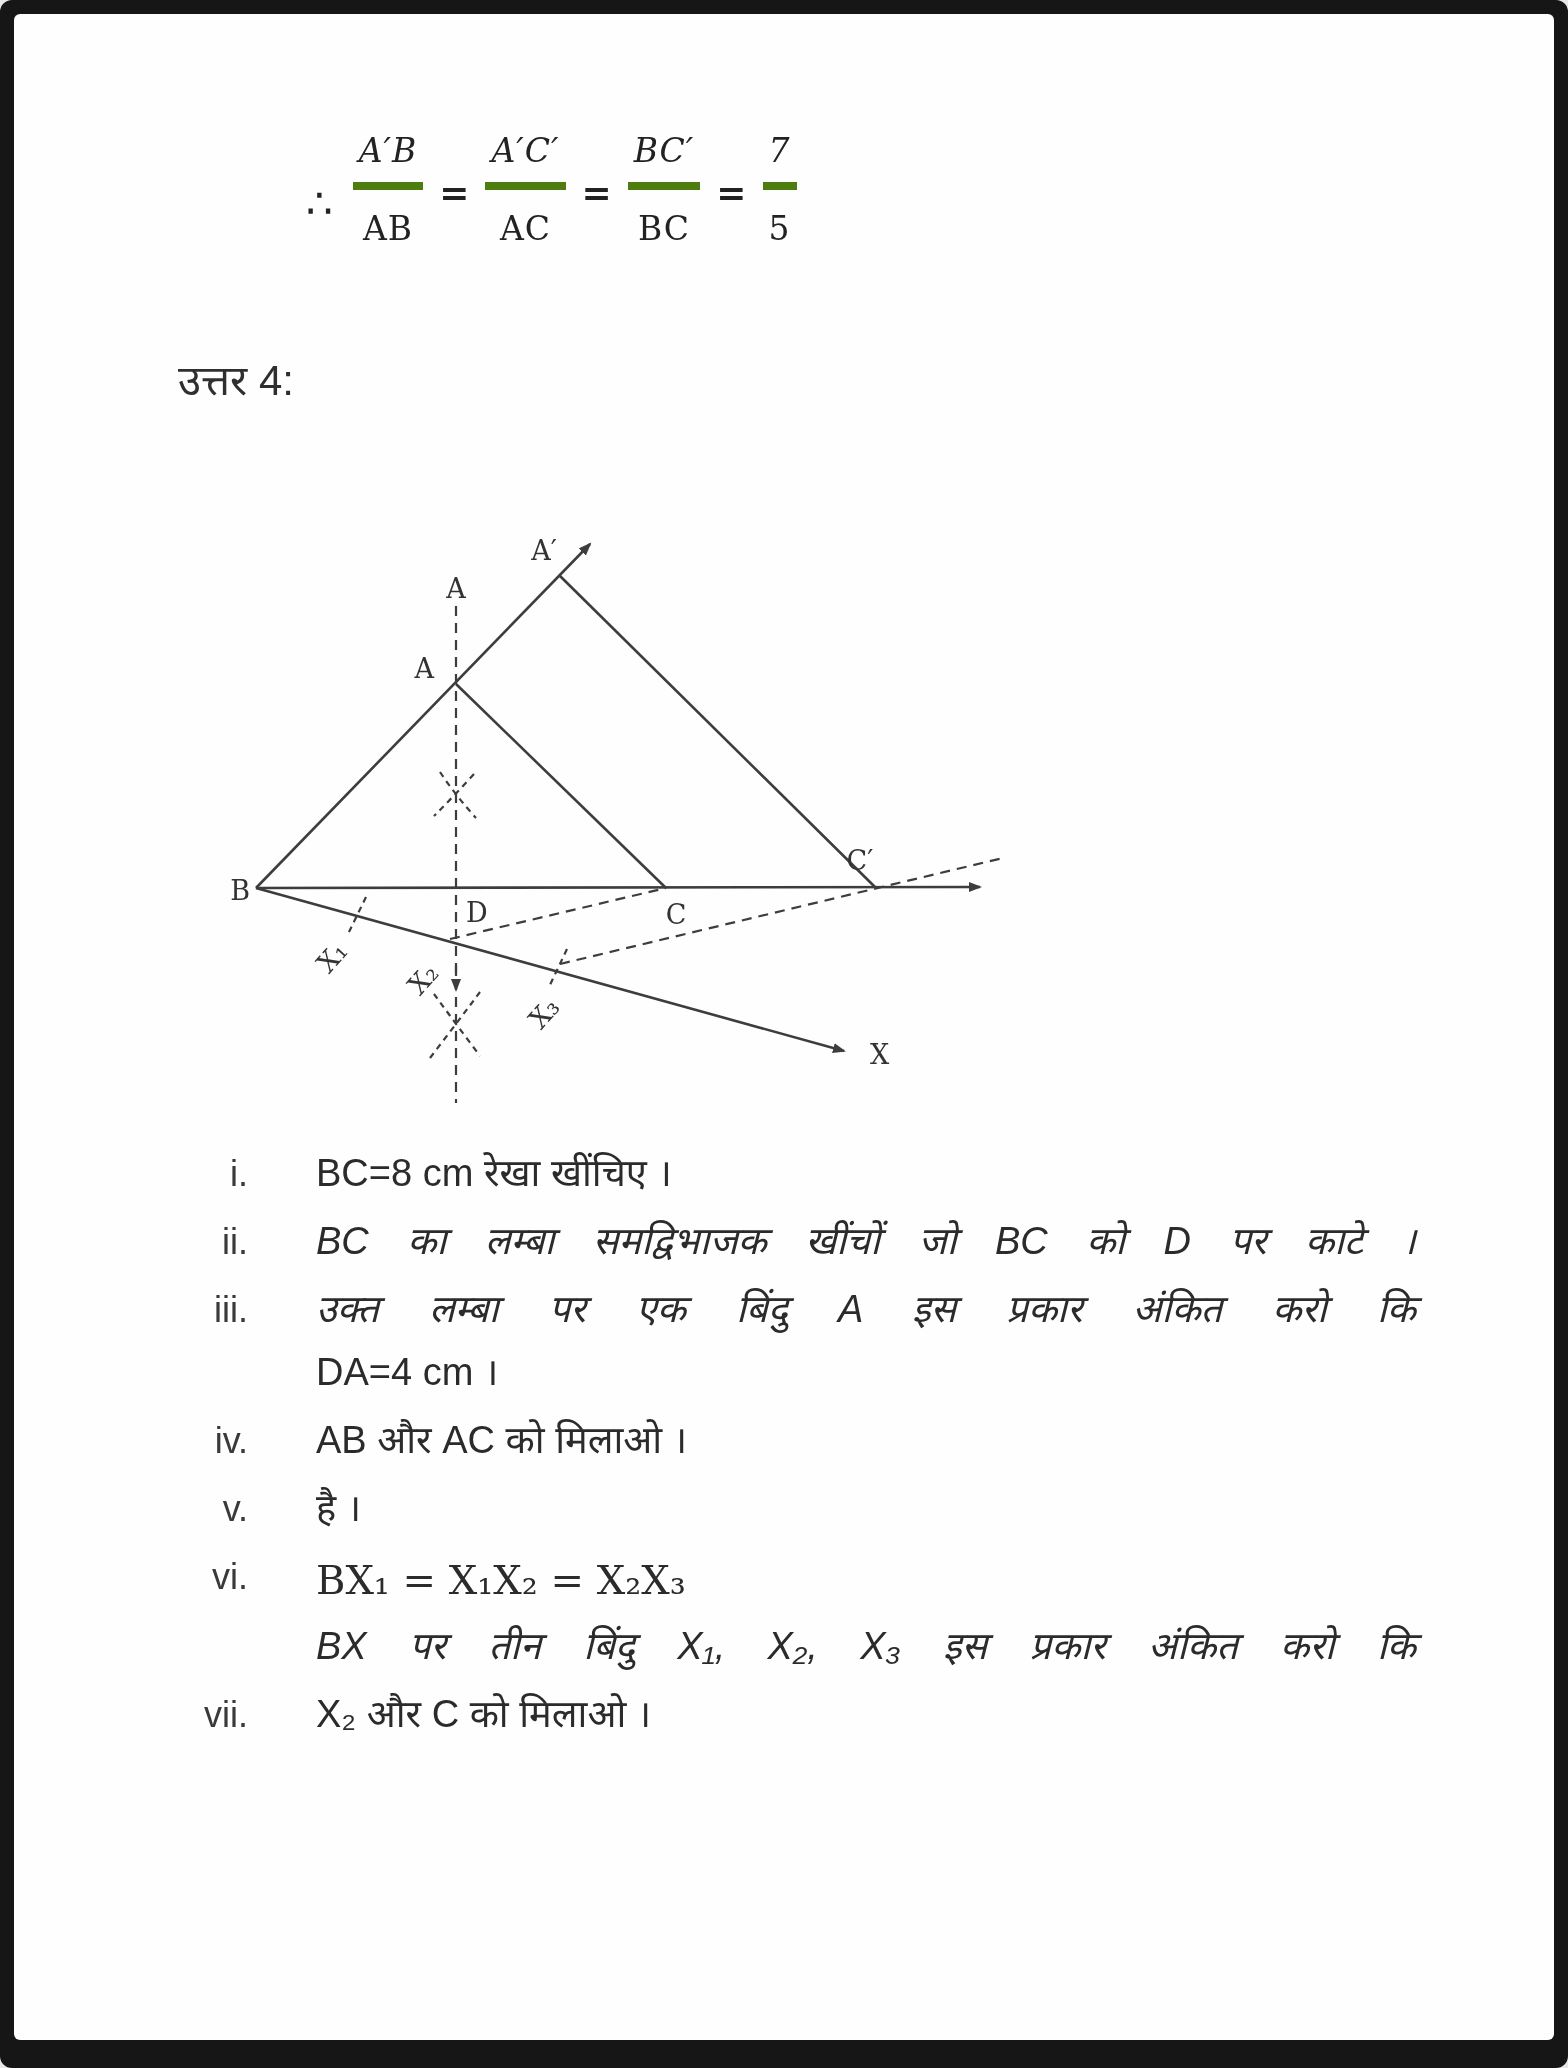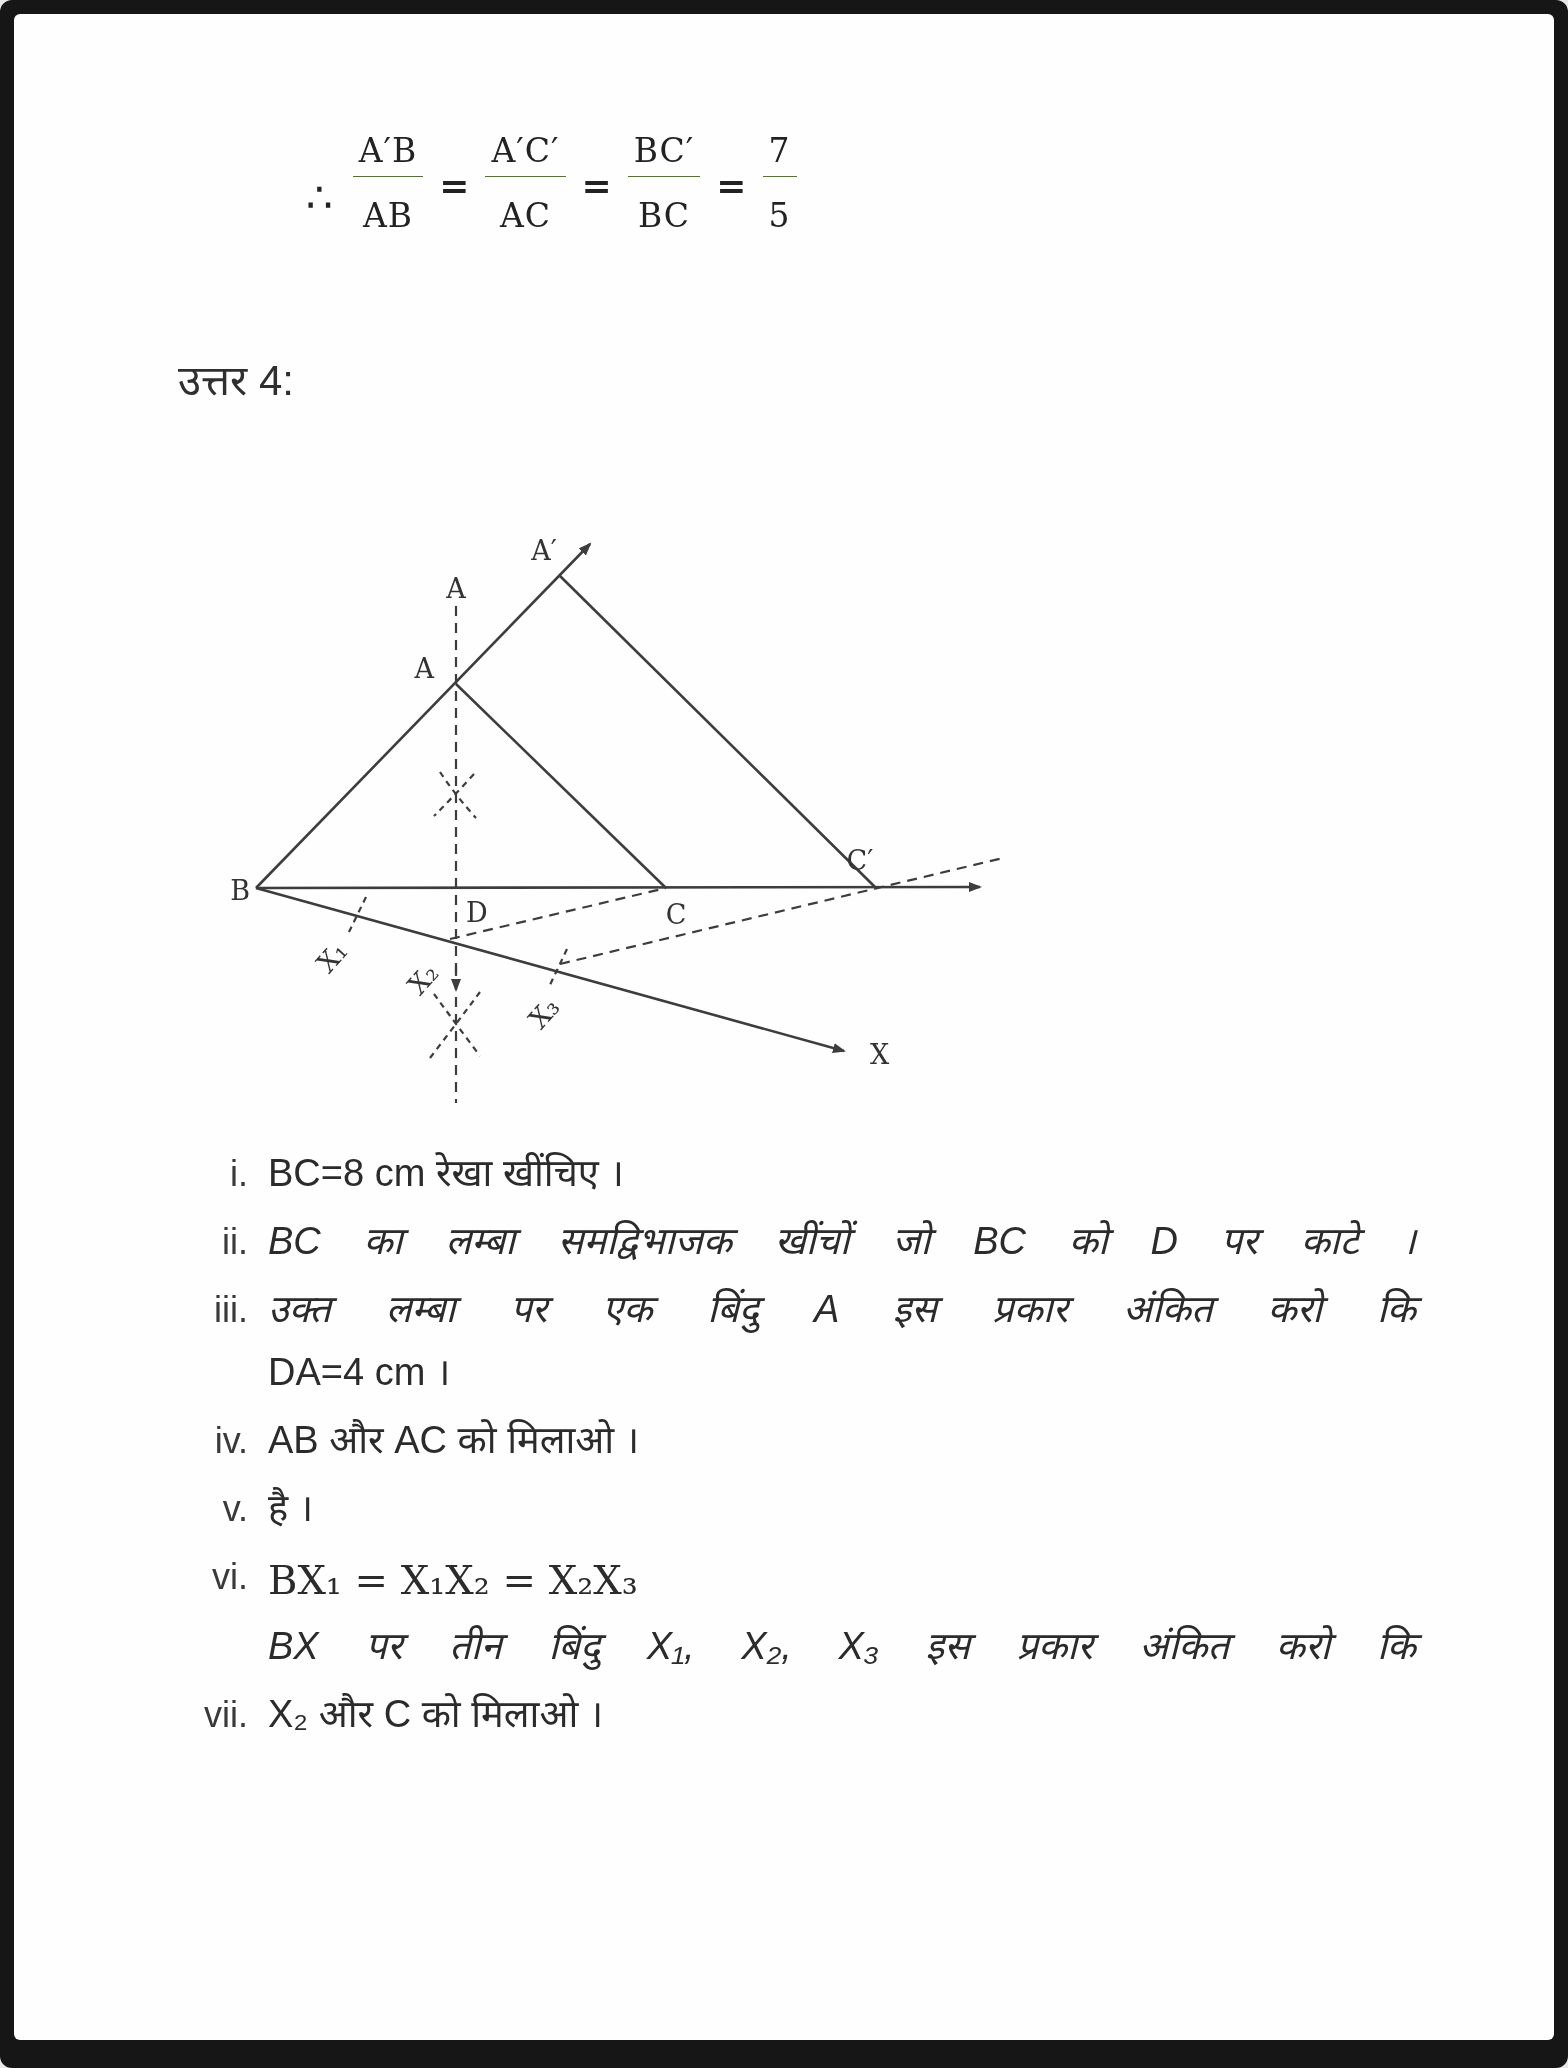--- a/index.html
+++ b/index.html
@@ -19,21 +19,21 @@
   .formula {
     position:absolute; left:292px; top:118px;
     display:flex; align-items:center; gap:16px;
     font-family:"DejaVu Serif", serif; color:#222;
   }
   .therefore { font-size:42px; margin-right:4px; transform:translateY(14px); }
   .frac { display:inline-flex; flex-direction:column; align-items:center; }
   .frac .num, .frac .den {
     font-size:33px; line-height:1.15; padding:0 6px; letter-spacing:1px;
   }
-  .frac .num { border-bottom:1px solid #4d7c0f; padding-bottom:6px; }
+  .frac .num { border-bottom:8px solid #4d7c0f; padding-bottom:12px;font-style:italic; }
   .frac .den { padding-top:20px; }
   .eq { font-size:36px; font-weight:bold; transform:translateY(2px); }
 
   
   .heading {
     position:absolute; left:164px; top:336px;
     font-size:42px; color:#2f2f2f;
   }
 
   
@@ -45,21 +45,21 @@
   .dlabel { font-family:"DejaVu Serif", serif; font-size:27px; fill:#333; }
 
   
   .steps { position:absolute; left:168px; top:1128px; width:1234px; }
   .step { display:flex; margin-bottom:5px; }
   .step .no {
     flex:0 0 66px; text-align:right; padding-right:20px;
     font-size:36px; color:#3a3a3a; line-height:63px;
   }
   .step .txt { flex:1; }
-  .line { font-size:38px; line-height:63px; color:#2b2b2b; }
+  .line { font-size:38px; line-height:63px; color:#2b2b2b;margin-left:48px; }
   .line.just { text-align:justify; text-align-last:justify;font-style:italic; }
   .line.mathline { font-family:"DejaVu Serif", serif; font-size:40px; line-height:70px; }
 </style>
 </head>
 <body>
 
 <div class="canvas">
   <div class="page">
 
     <div class="formula">

